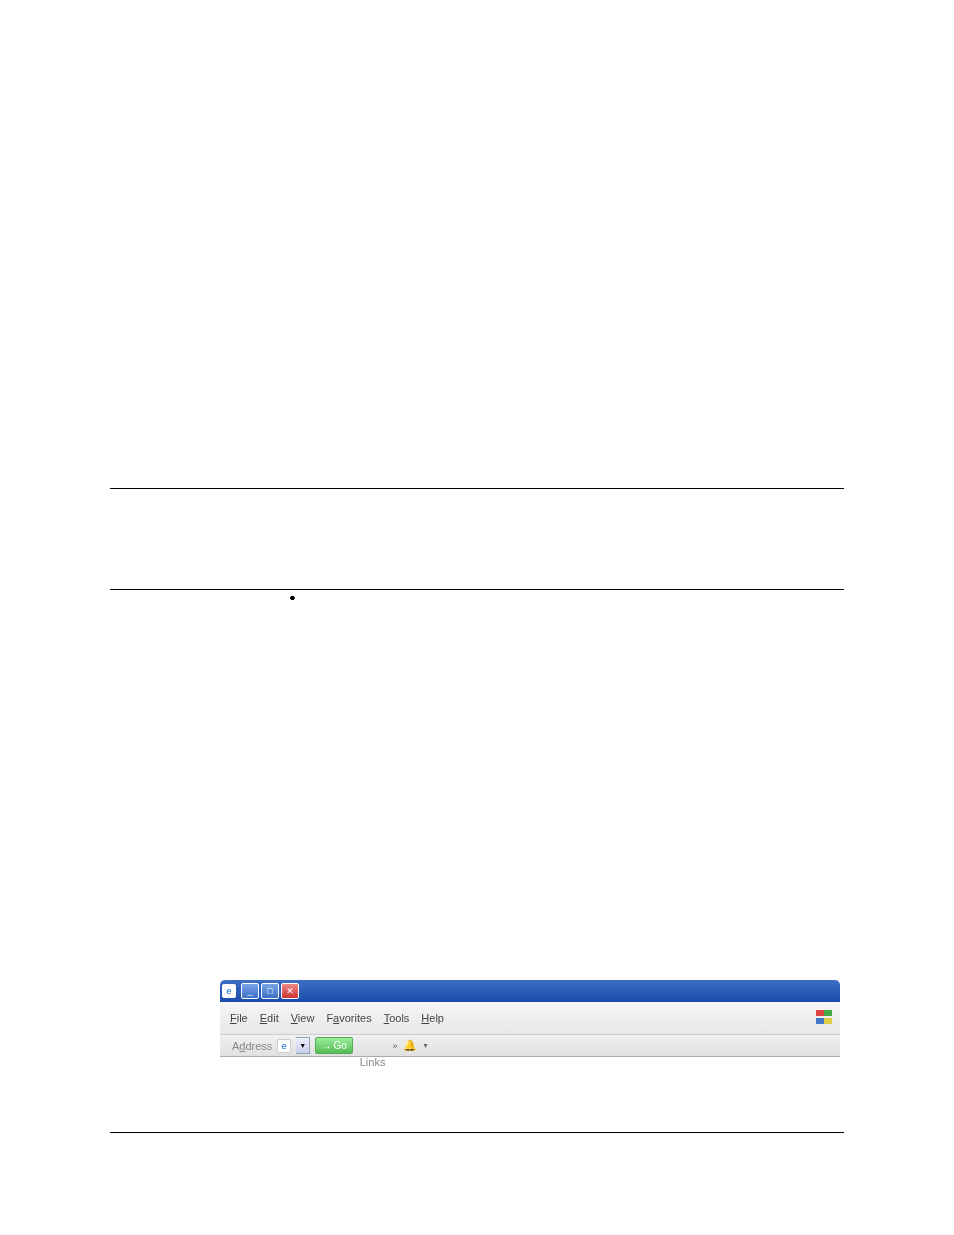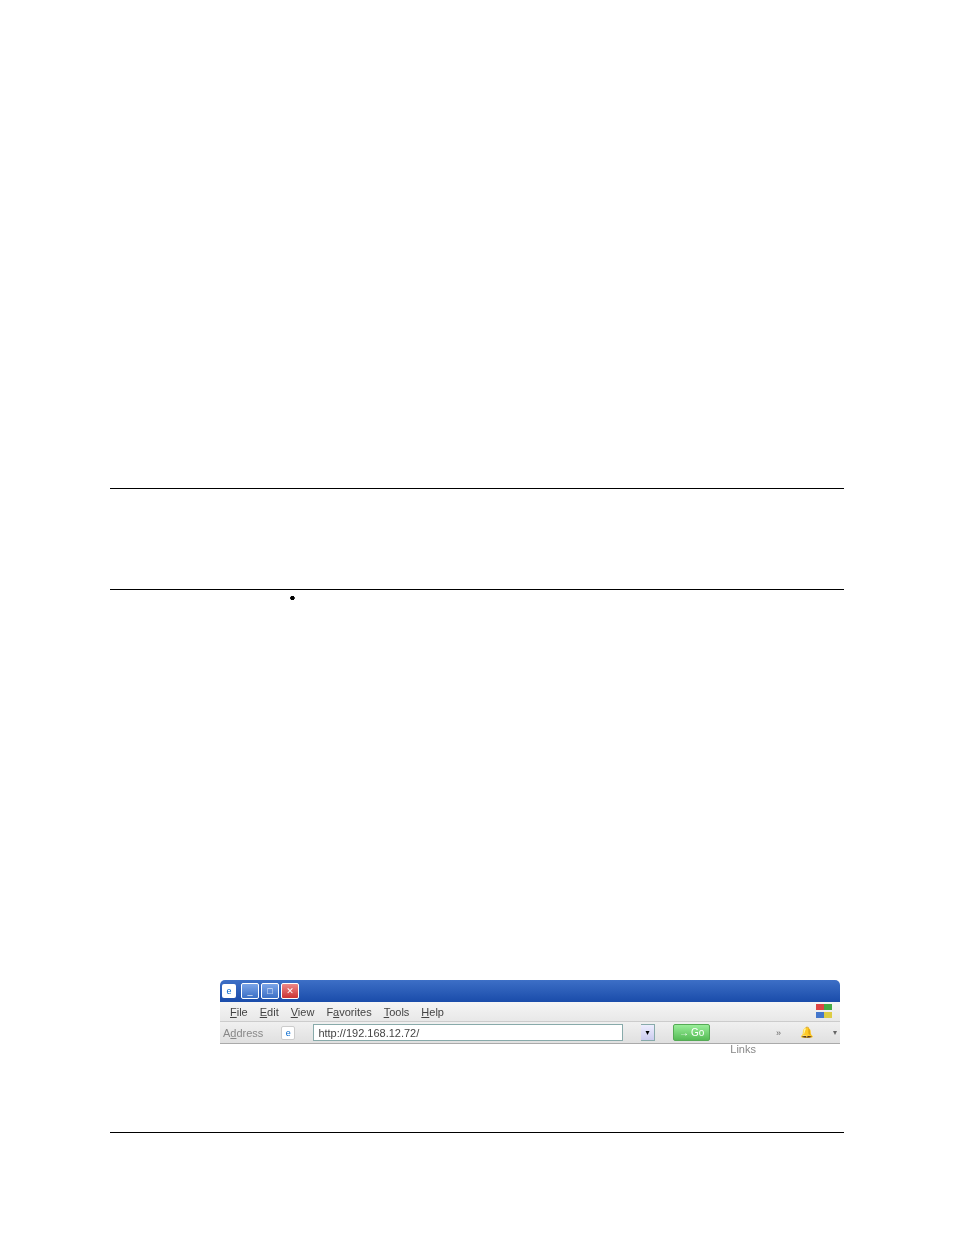--- a/index.html
+++ b/index.html
@@ -98,21 +98,21 @@
     .win-max {
       background: linear-gradient(to bottom, #7ba4e8, #3b6fc5);
       color: #fff;
     }
     .win-close {
       background: linear-gradient(to bottom, #e88, #c33);
       color: #fff;
     }
     .menubar {
       background: linear-gradient(to bottom, #f5f5f5, #e8e8e8);
-      height: 20px;
+      height: 33px;
       display: flex;
       align-items: center;
       padding: 0 4px;
       border-bottom: 1px solid #ccc;
     }
     .menu-item {
       font-size: 11px;
       color: #444;
       padding: 0 6px;
       cursor: pointer;
@@ -133,22 +133,22 @@
     }
     .wl-r{background:#d44;}
     .wl-g{background:#4a4;}
     .wl-b{background:#47c;}
     .wl-y{background:#dc4;}
     .addressbar {
       background: linear-gradient(to bottom, #f0f0f0, #e0e0e0);
       height: 22px;
       display: flex;
       align-items: center;
-      padding: 0 3px;
-      gap: 18px;
+      padding: 0 12px;
+      gap: 5px;
       border-bottom: 1px solid #aaa;
     }
     .addr-label {
       font-size: 11px;
       color: #888;
     }
     .addr-icon {
       width: 14px;
       height: 14px;
       background: #fff;
@@ -259,21 +259,20 @@
     <div class="win-logo">
       <span class="wl-r"></span>
         <span class="wl-g"></span>
         <span class="wl-b"></span>
         <span class="wl-y"></span>
     </div>
   </div>
   <div class="addressbar">
     <span class="addr-label">A<span style="text-decoration:underline">d</span>dress</span>
     <div class="addr-icon">e</div>
-    <input class="addr-input" readonly="" value="http://192.168.12.72/" style="">
     <div class="addr-dropdown">▾</div>
     <div class="go-btn">
       <span>→</span>
       <span>Go</span>
     </div>
     <span class="links-label">Links</span>
     <span class="links-chevron">»</span>
     <span class="popup-icon">🔔</span>
     <span class="small-dd">▾</span>
   </div>

